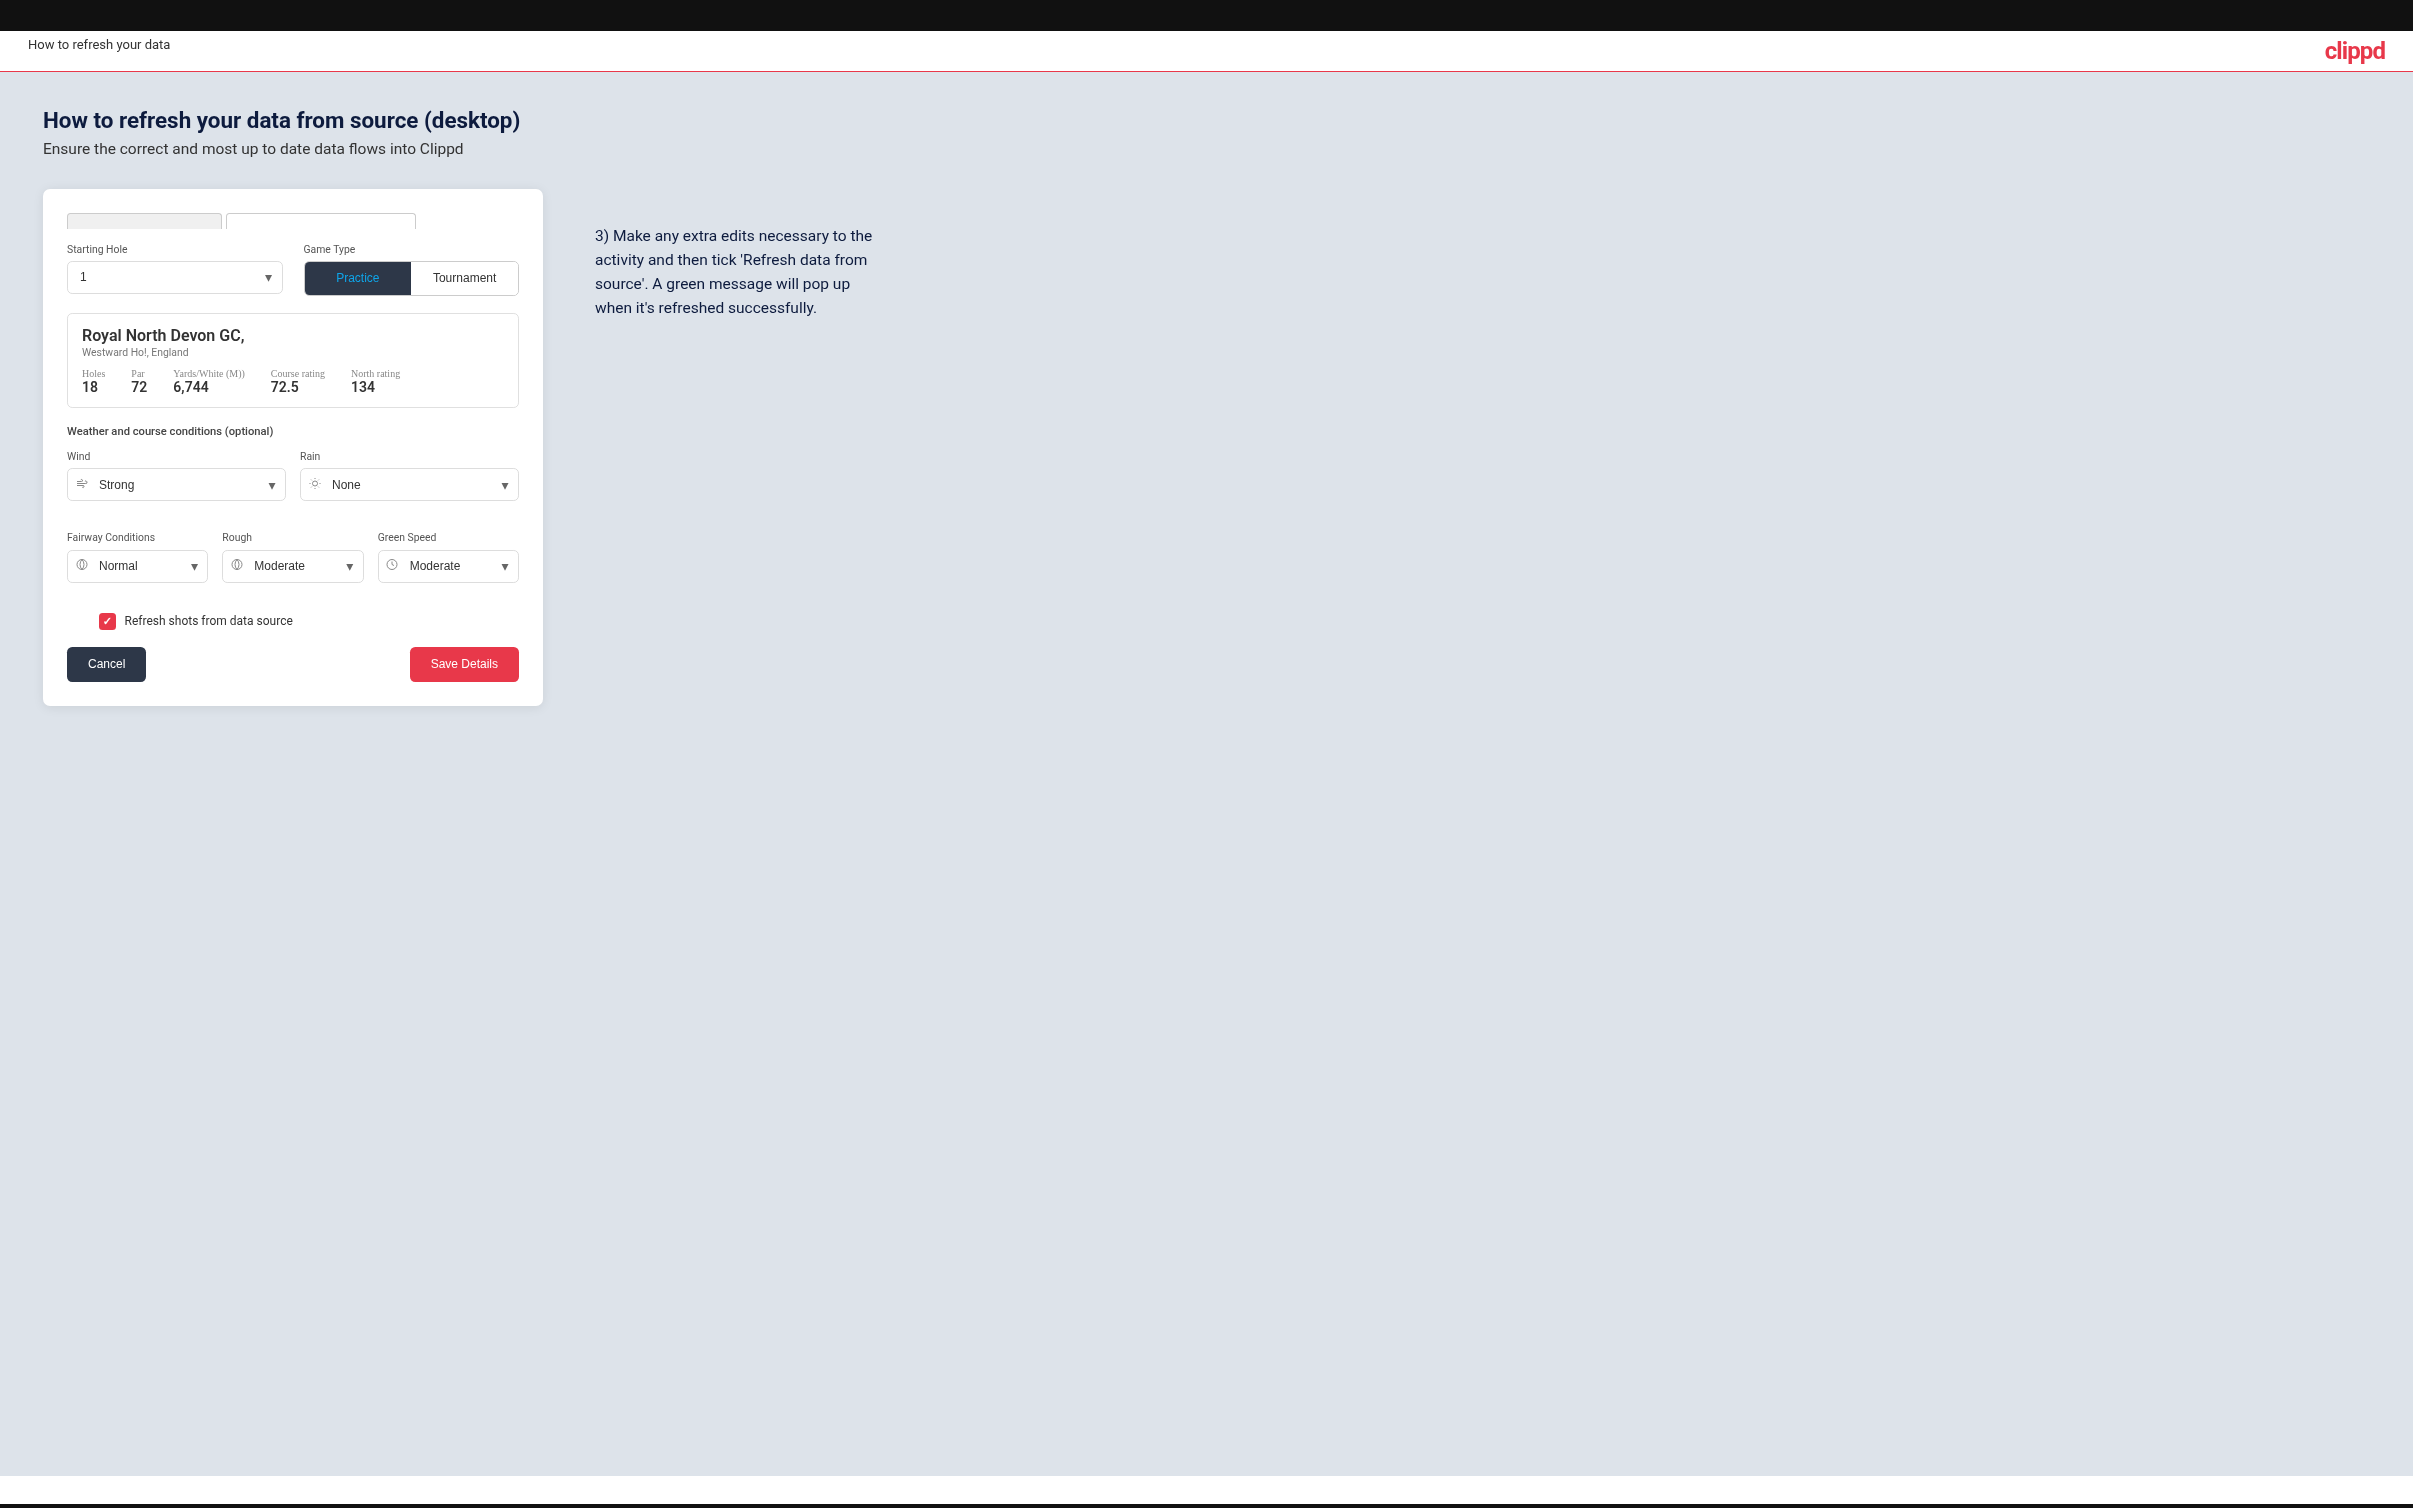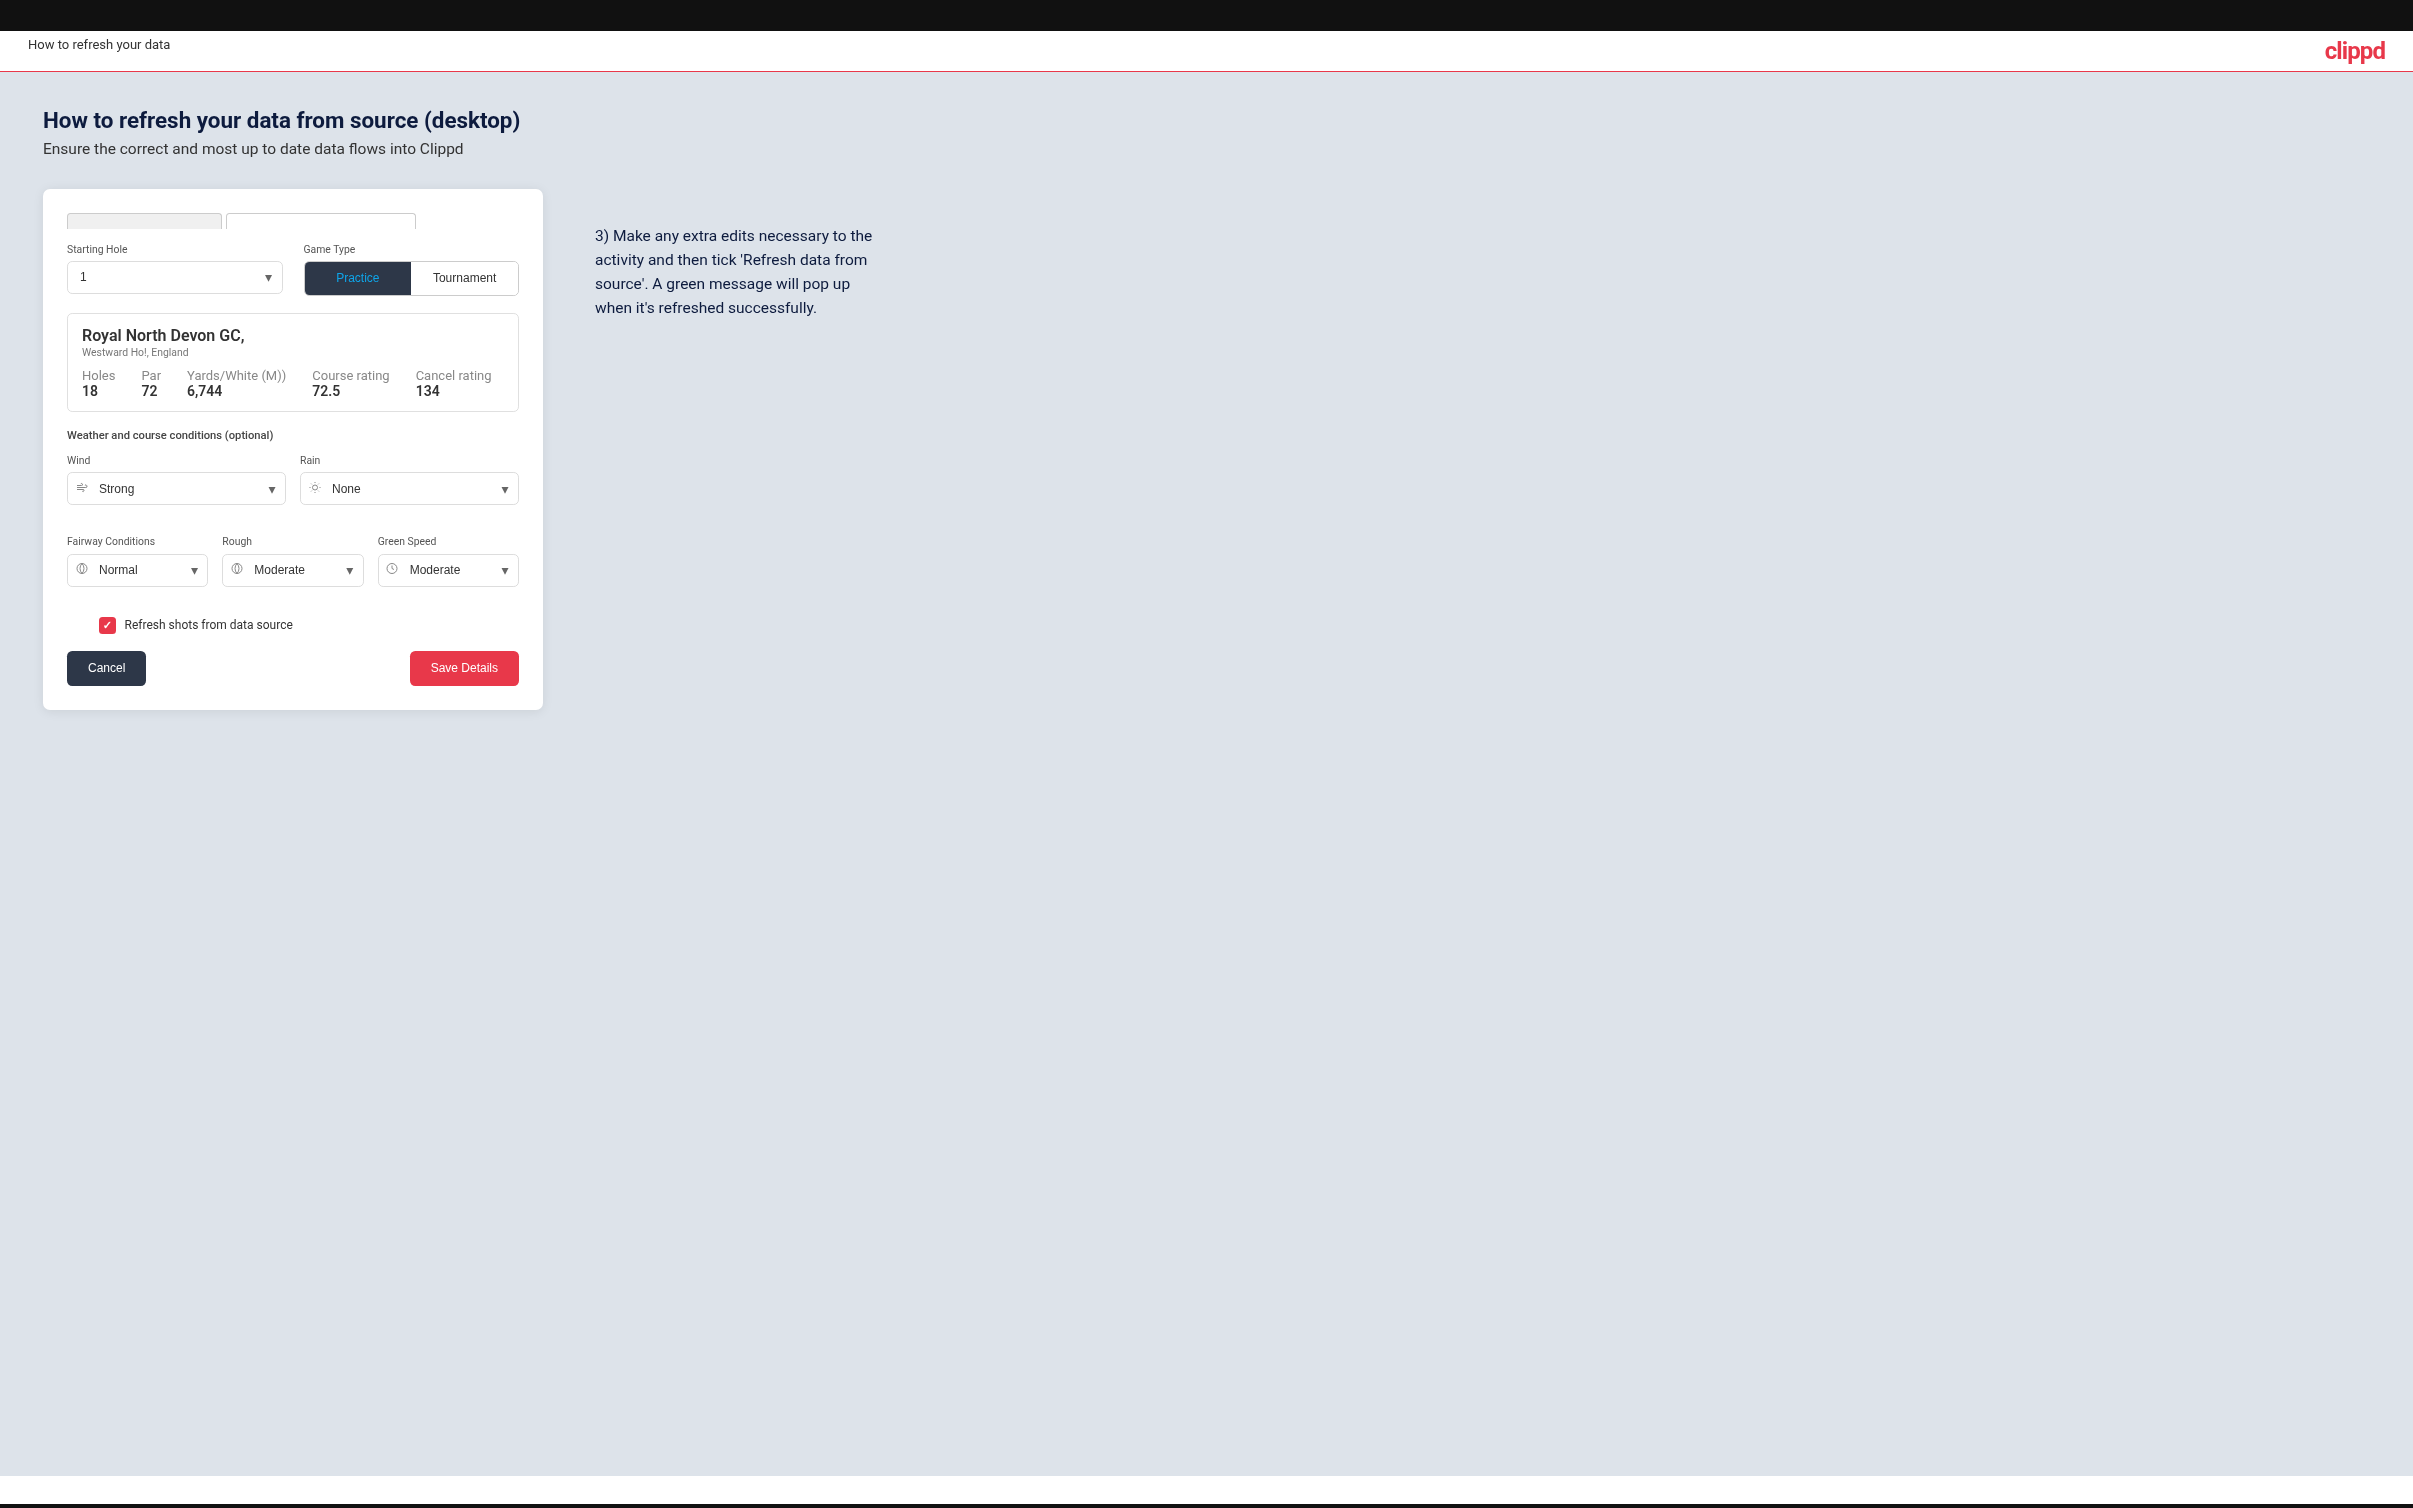--- a/index.html
+++ b/index.html
@@ -140,22 +140,23 @@
     }
     .course-stats {
       display: flex;
       gap: 26px;
     }
     .course-stat {
       display: flex;
       flex-direction: column;
     }
     .stat-label {
-      font-size: 13px;
+      font-size: 10px;
       color: #888;
+      font-family: Liberation Serif, serif;
     }
     .stat-value {
       font-size: 14px;
       font-weight: 600;
       color: #333;
     }
     .section-title {
       font-size: 11.2px;
       color: #444;
       margin-bottom: 12px;
@@ -324,21 +325,21 @@
           </div>
           <div class="course-stat">
             <span class="stat-label">Yards/White (M))</span>
             <span class="stat-value">6,744</span>
           </div>
           <div class="course-stat">
             <span class="stat-label">Course rating</span>
             <span class="stat-value">72.5</span>
           </div>
           <div class="course-stat">
-            <span class="stat-label">Cancel rating</span>
+            <span class="stat-label">North rating</span>
             <span class="stat-value">134</span>
           </div>
         </div>
       </div>
 
       <div class="section-title">Weather and course conditions (optional)</div>
 
       <div class="conditions-row">
         <div class="conditions-group">
           <label class="form-label">Wind</label>

